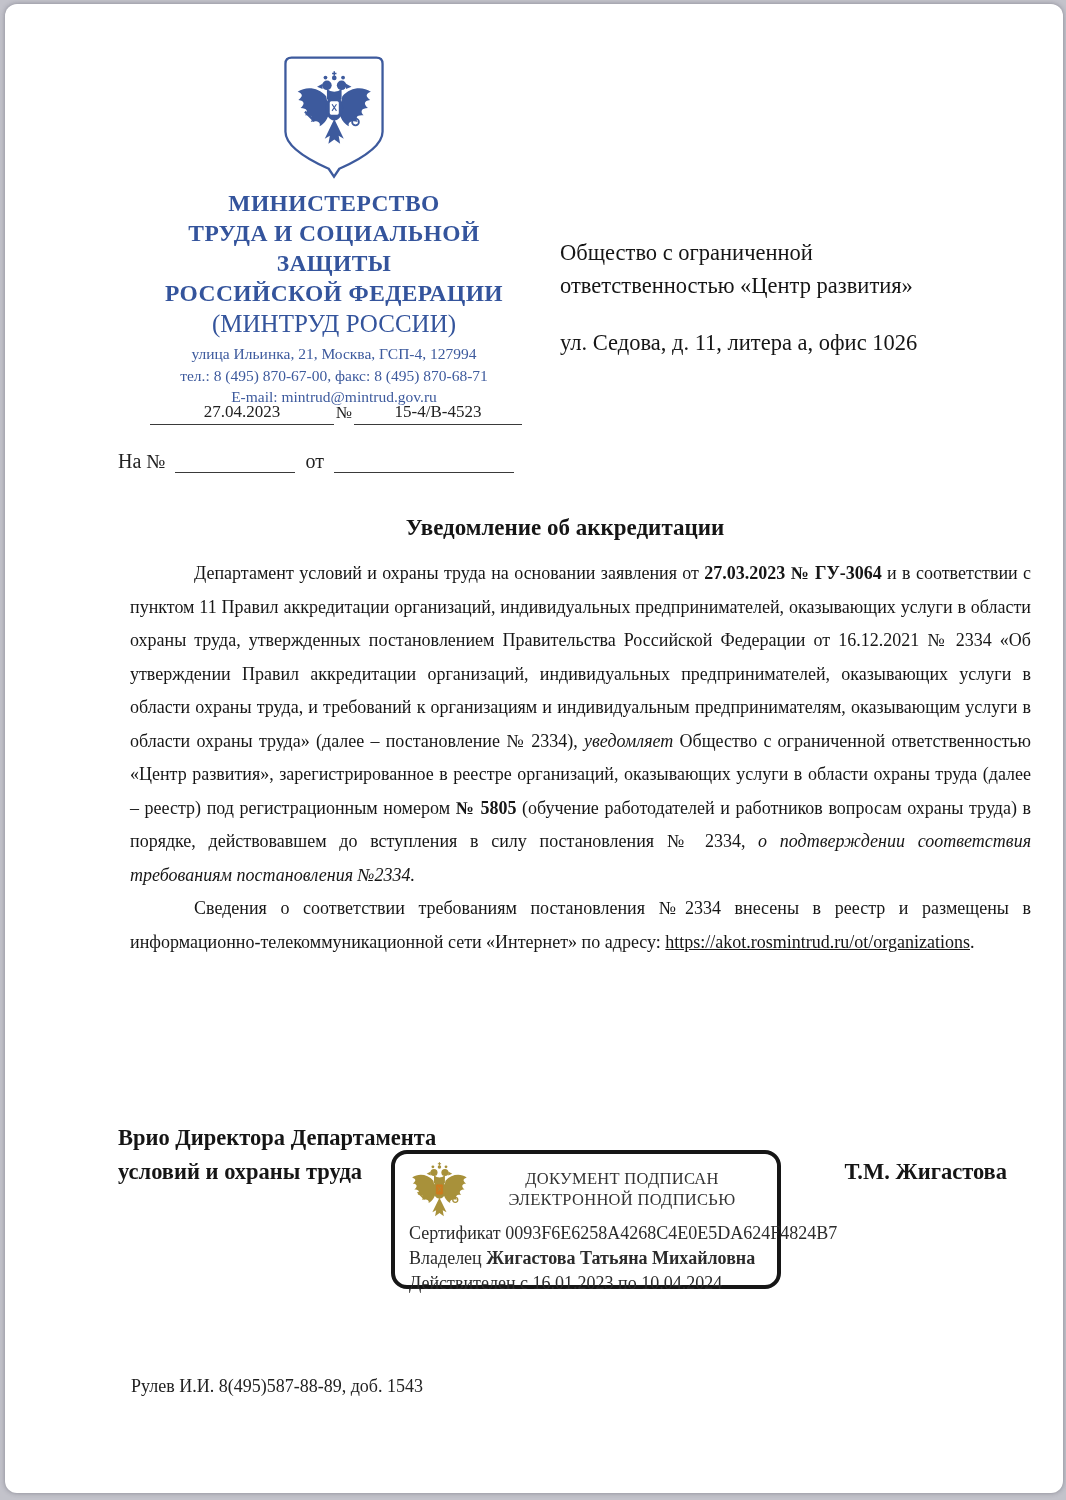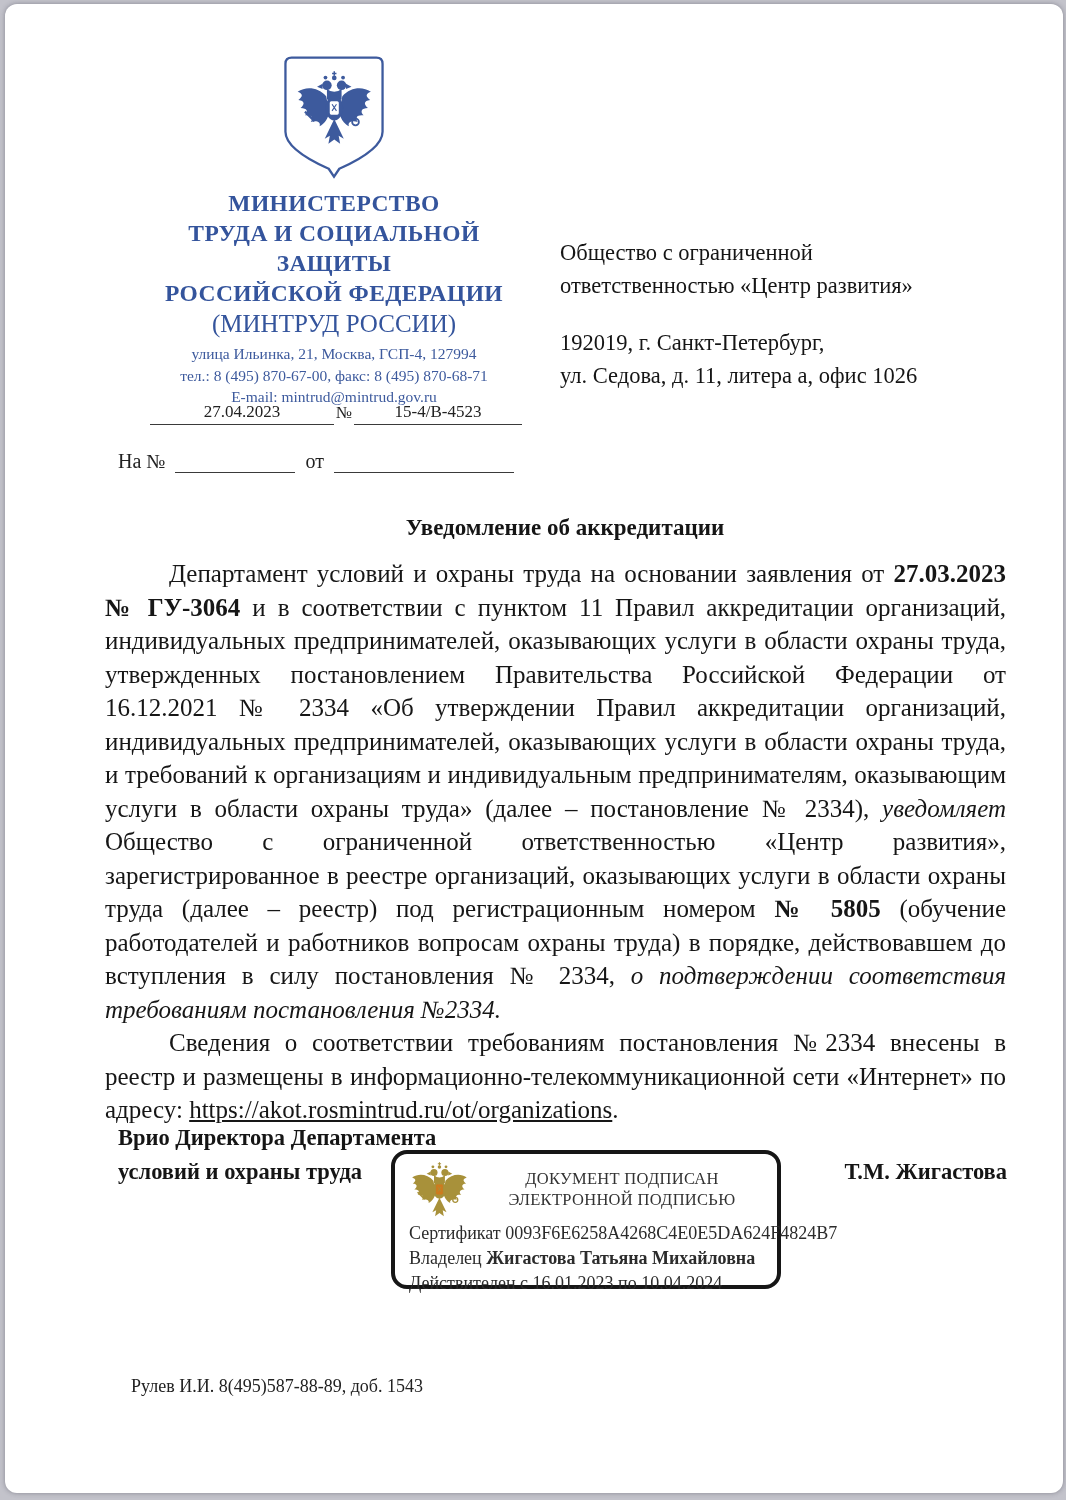--- a/index.html
+++ b/index.html
@@ -52,22 +52,22 @@
   
   .recipient { left:555px; top:232px; width:445px; font-size:22.5px; line-height:33px; color:#151515; }
   .recipient .addr { margin-top:24px; }
 
   
   .letter-title {
     left:110px; top:511px; width:900px;
     text-align:center; font-weight:bold; font-size:23px; color:#151515;
   }
   .bodytext {
-    left:100px; top:553px; width:901px;
-    font-size:25px; line-height:33.5px;
+    left:125px; top:553px; width:901px;
+    font-size:18px; line-height:33.5px;
     text-align:justify; color:#161616;
   }
   .bodytext p { margin:0; text-indent:64px; }
   .doc-link { color:#161616; text-decoration:underline; }
 
   
   .signature {
     left:113px; top:1117px; width:889px;
     display:flex; justify-content:space-between; align-items:flex-end;
     font-size:22.5px; line-height:34px; color:#151515;font-weight:bold;
@@ -156,21 +156,20 @@
     <span>На №</span>
     <span class="u-seg blank1"></span>
     <span>от</span>
     <span class="u-seg blank2"></span>
   </div>
 
   <div class="abs recipient">
     <div>Общество с ограниченной</div>
     <div>ответственностью «Центр развития»</div>
     <div class="addr">
-      <div>192019, г. Санкт-Петербург,</div>
       <div>ул. Седова, д. 11, литера а, офис 1026</div>
     </div>
   </div>
 
   <div class="abs letter-title">Уведомление об аккредитации</div>
 
   <div class="abs bodytext">
     <p><span>Департамент условий и охраны труда на основании заявления от </span><b>27.03.2023 № ГУ-3064</b><span> и в соответствии с пунктом 11 Правил аккредитации организаций, индивидуальных предпринимателей, оказывающих услуги в области охраны труда, утвержденных постановлением Правительства Российской Федерации от 16.12.2021 № 2334 «Об утверждении Правил аккредитации организаций, индивидуальных предпринимателей, оказывающих услуги в области охраны труда, и требований к организациям и индивидуальным предпринимателям, оказывающим услуги в области охраны труда» (далее – постановление № 2334), </span><i>уведомляет</i><span> Общество с ограниченной ответственностью «Центр развития», зарегистрированное в реестре организаций, оказывающих услуги в области охраны труда (далее – реестр) под регистрационным номером </span><b>№ 5805</b><span> (обучение работодателей и работников вопросам охраны труда) в порядке, действовавшем до вступления в силу постановления № 2334, </span><i>о подтверждении соответствия требованиям постановления №2334.</i></p>
     <p><span>Сведения о соответствии требованиям постановления №2334 внесены в реестр и размещены в информационно-телекоммуникационной сети «Интернет» по адресу: </span><a class="doc-link" href="#">https://akot.rosmintrud.ru/ot/organizations</a><span>.</span></p>
   </div>

